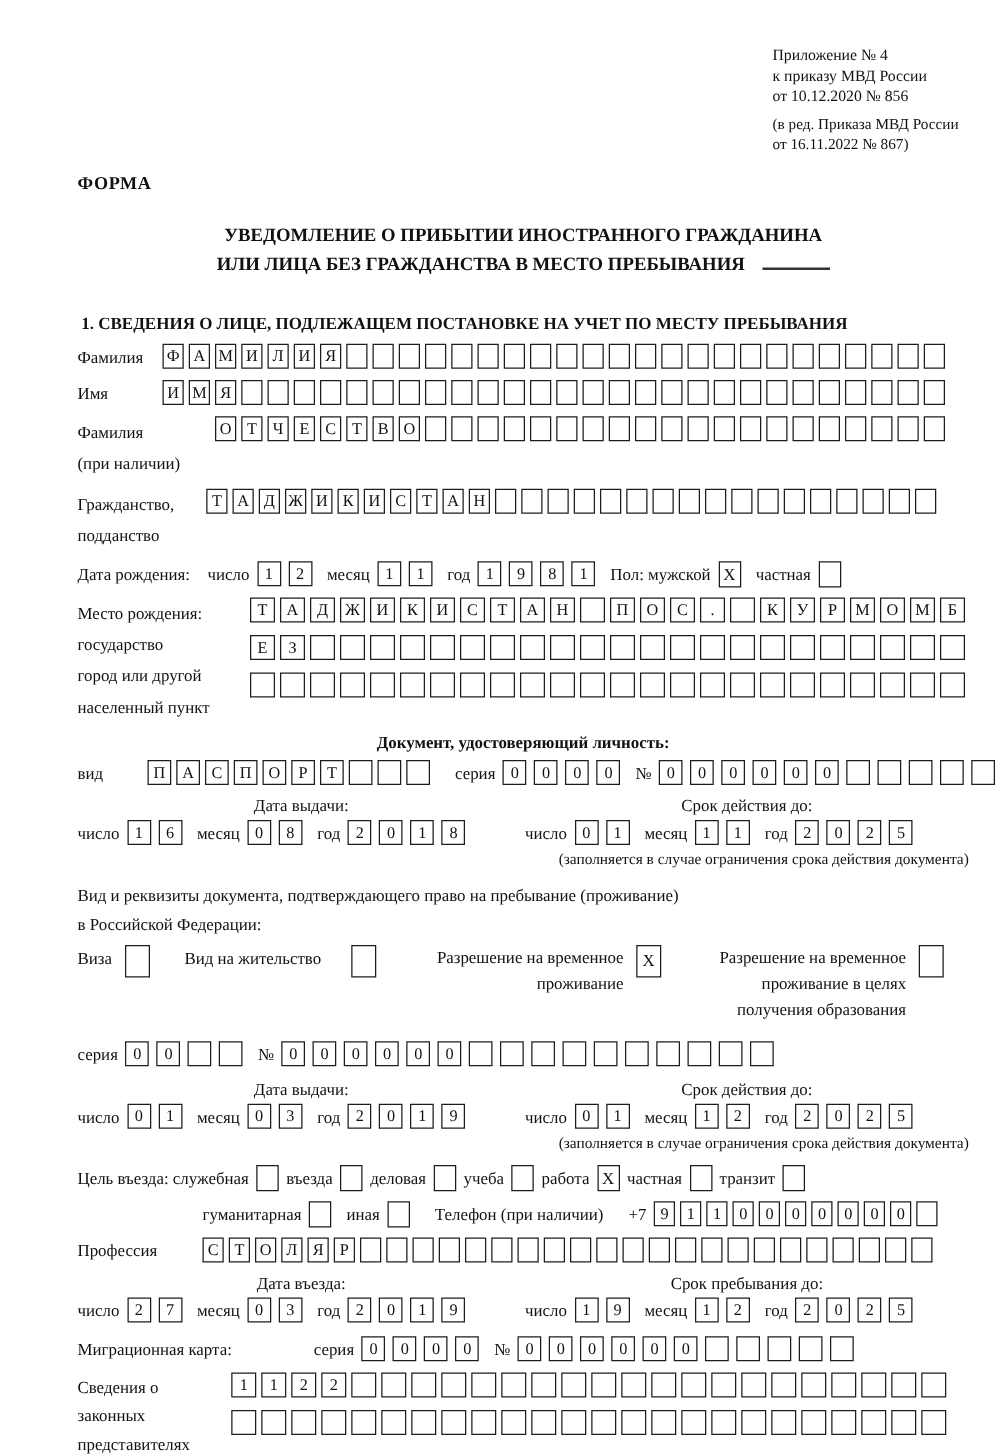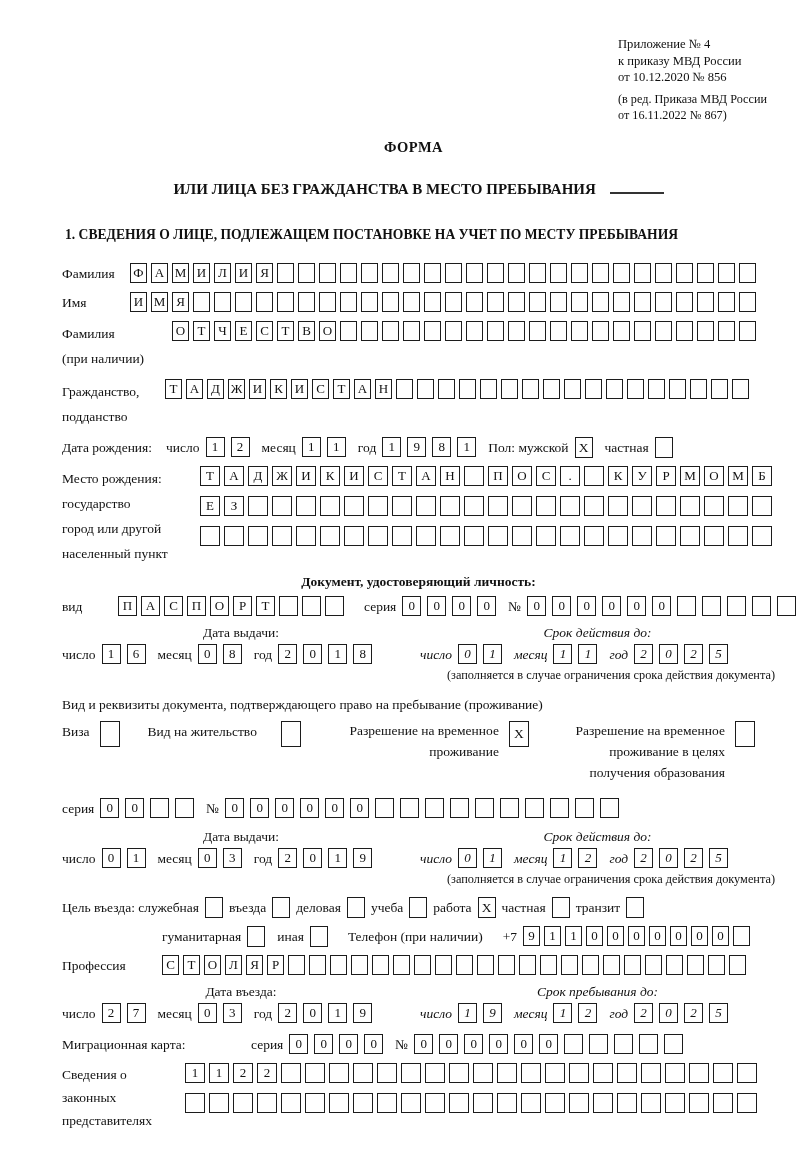--- a/index.html
+++ b/index.html
@@ -2,25 +2,25 @@
 <html><head>
 <meta charset="utf-8">
 <style>
   html,body{margin:0;padding:0;background:#ffffff;}
   body{width:800px;min-height:1163px;font-family:"Liberation Serif", serif;color:#111;}
   .page{box-sizing:border-box;width:800px;padding:36px 25px 20px 62px;}
 
   
   .annex{margin-left:556px;width:205px;font-size:12.6px;line-height:1.32;}
   .annex-sub{margin-top:5px;font-size:12.2px;line-height:1.32;}
-  .forma{margin-top:16px;text-align:center;padding-right:10px;font-weight:bold;font-size:14.5px;letter-spacing:.5px;}
+  .forma{margin-top:16px;text-align:left;padding-right:10px;font-weight:bold;font-size:14.5px;letter-spacing:.5px;}
 
   .title{margin-top:22px;text-align:center;font-weight:bold;font-size:15px;line-height:1.55;}
   .blank{display:inline-block;width:54px;height:12px;border-bottom:2px solid #333;margin-left:10px;}
-  .sec-head{margin-top:26px;margin-left:3px;font-weight:bold;font-size:13.6px;margin-bottom:20px;}
+  .sec-head{margin-top:26px;margin-left:3px;font-weight:bold;font-size:13.6px;margin-bottom:8px;}
 
   
   .row{display:flex;align-items:flex-start;margin-bottom:8px;font-size:13.5px;}
   .g6{gap:6px;}
   .lbl{line-height:21px;white-space:nowrap;}
   .w68{width:68px;flex:0 0 68px;}
   .w110{width:110px;flex:0 0 110px;}
   .w103{width:103px;flex:0 0 103px;}
   .w138{width:138px;flex:0 0 138px;}
   .w100{width:100px;flex:0 0 100px;}
@@ -43,21 +43,21 @@
   
   .chk{box-sizing:border-box;display:inline-block;flex:0 0 auto;width:18px;height:21px;
        border:1.4px solid #1c1c1c;text-align:center;font-size:13.5px;line-height:19px;}
   .chk-lg{width:20px;height:26px;line-height:24px;}
 
   .doc-head{text-align:center;font-weight:bold;font-size:13.5px;margin:2px 0 6px;}
 
   
   .date-pair{display:flex;margin-bottom:0;}
   .dhalf{width:358px;flex:0 0 358px;}
-  .dhalf.right{width:auto;flex:1 1 auto;font-style:italic;}
+  .dhalf.right{width:auto;flex:1 1 auto;}
   .dhead{text-align:center;font-size:13.5px;margin-bottom:3px;}
   .dline{display:flex;gap:6px;align-items:flex-start;font-size:13.5px;}
   .note{text-align:right;font-size:12.3px;margin:3px 0 10px;}
 
   .para{font-size:13.5px;line-height:1.75;margin:2px 0 4px;}
 
   .permits{display:flex;align-items:flex-start;gap:10px;margin:4px 0 14px;font-size:13.5px;}
   .permit-block{text-align:right;line-height:1.55;}
   .pb2{width:178px;}
   .pb3{width:178px;}
@@ -76,20 +76,21 @@
     <div>к приказу МВД России</div>
     <div>от 10.12.2020 № 856</div>
     <div class="annex-sub">
       <div>(в ред. Приказа МВД России</div>
       <div>от 16.11.2022 № 867)</div>
     </div>
   </div>
   <div class="forma">ФОРМА</div>
 
   <div class="title">
+    <div>УВЕДОМЛЕНИЕ О ПРИБЫТИИ ИНОСТРАННОГО ГРАЖДАНИНА</div>
     <div>
       <span>ИЛИ ЛИЦА БЕЗ ГРАЖДАНСТВА В МЕСТО ПРЕБЫВАНИЯ</span>
       <span class="blank"></span>
     </div>
   </div>
 
   <div class="sec-head">1. СВЕДЕНИЯ О ЛИЦЕ, ПОДЛЕЖАЩЕМ ПОСТАНОВКЕ НА УЧЕТ ПО МЕСТУ ПРЕБЫВАНИЯ</div>
 
   <div class="row">
     <div class="lbl w68">Фамилия</div>
@@ -433,20 +434,21 @@
             <span class="cell">2</span>
             <span class="cell">5</span>
           </span>
       </div>
     </div>
   </div>
   <div class="note">(заполняется в случае ограничения срока действия документа)</div>
 
   <div class="para">
     <div>Вид и реквизиты документа, подтверждающего право на пребывание (проживание)</div>
+    <div>в Российской Федерации:</div>
   </div>
 
   <div class="permits">
     <span class="lbl">Виза</span>
     <span class="chk chk-lg"></span>
     <span class="lbl" style="margin-left:18px">Вид на жительство</span>
     <span class="chk chk-lg" style="margin-left:14px"></span>
     <span class="permit-block pb2" style="margin-left:10px">
       <span>Разрешение на временное</span><br>
       <span>проживание</span>

